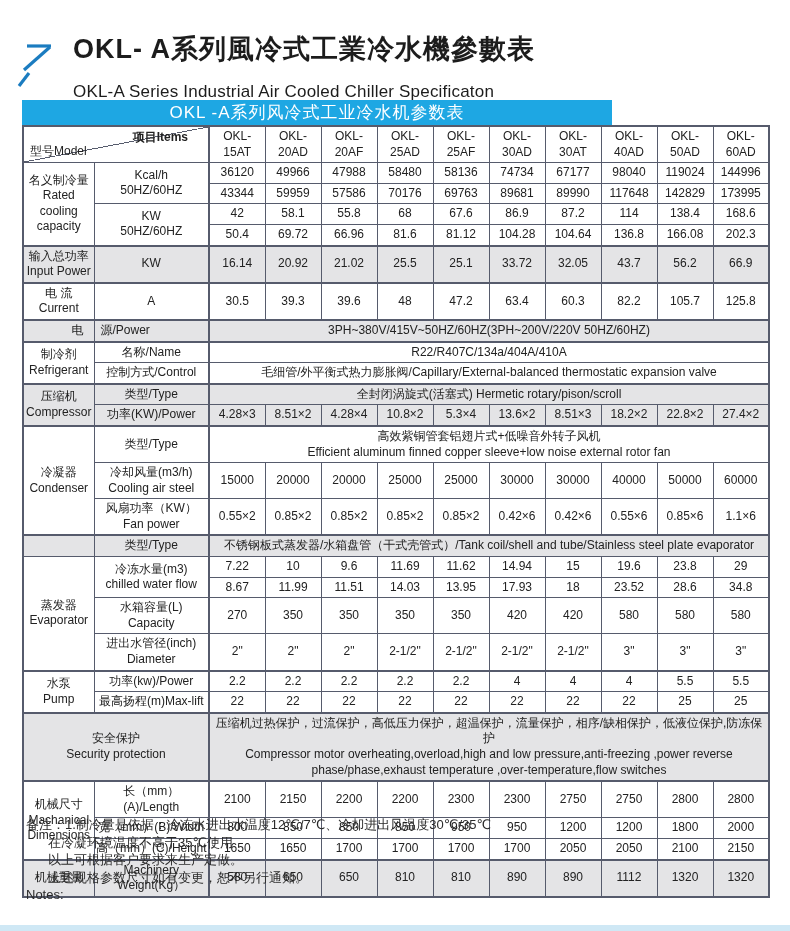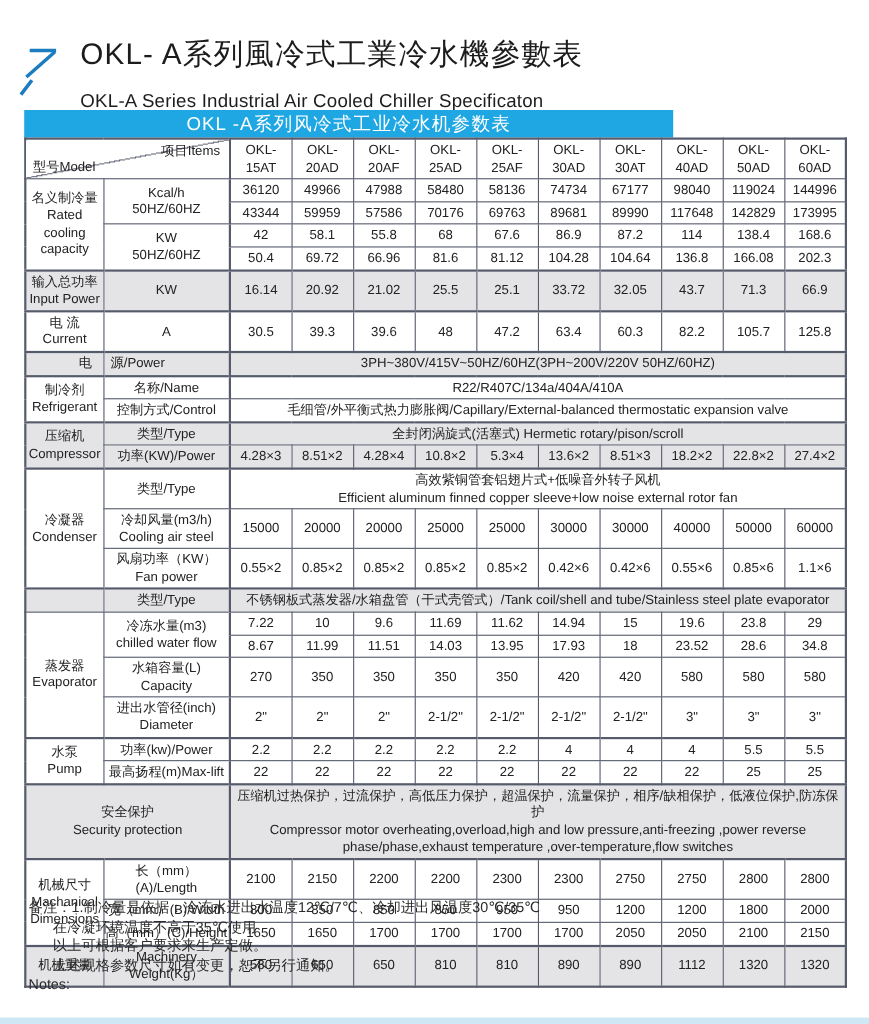--- a/index.html
+++ b/index.html
@@ -5,21 +5,21 @@
   html,body{margin:0;padding:0;}
   body{
     width:790px;height:931px;position:relative;background:#ffffff;
     font-family:"Liberation Sans","DejaVu Sans",sans-serif;color:#222;
     overflow:hidden;
   }
   
   .page-header{position:absolute;top:34px;left:17px;display:flex;align-items:flex-start;}
   .logo{width:50px;height:52px;margin-top:4px;flex:0 0 auto;}
   .titles{margin-left:6px;}
-  .title-zh{font-size:27px;font-weight:normal;color:#1c1c1c;line-height:1.15;letter-spacing:1px;}
+  .title-zh{font-size:27px;font-weight:bold;color:#1c1c1c;line-height:1.15;letter-spacing:1px;}
   .title-en{font-size:17px;color:#1c1c1c;margin-top:17px;letter-spacing:0.2px;}
   
   .table-wrap{position:absolute;top:100px;left:22px;width:590px;}
   .caption{
     background:#1ea7e3;color:#ffffff;text-align:center;
     font-size:17px;line-height:25px;height:25px;letter-spacing:1px;
   }
   table{
     border-collapse:collapse;table-layout:fixed;width:746px;
     border:2px solid #565b6c;
@@ -32,21 +32,21 @@
   }
   tr.shade td{background:#e4e4e6;}
   tr.tt td{border-top-width:2px;}
   td.lb{border-left-width:2px;}
   td.a-r{text-align:right;padding-right:10px;}
   td.a-l{text-align:left;padding-left:6px;}
   td.corner{position:relative;padding:0;
     background-image:linear-gradient(to bottom right,transparent 49.3%,#565b6c 49.3%,#565b6c 50.7%,transparent 50.7%);
   }
   td.corner .c-model{position:absolute;left:6px;bottom:3px;font-size:12px;}
-  td.corner .c-items{position:absolute;right:8px;top:3px;font-size:12px;}
+  td.corner .c-items{position:absolute;right:20px;top:3px;font-size:12px;font-weight:bold;}
   
   .notes{position:absolute;top:816px;left:26px;font-size:13px;line-height:17.5px;color:#2a2a2a;}
   .notes div.indent{padding-left:22px;}
   
   .bottom-strip{position:absolute;left:0;bottom:0;width:790px;height:6px;background:#cfe8f5;}
 </style>
 </head>
 <body>
 
 <div class="page-header">
@@ -293,21 +293,21 @@
           <td class="val">
             <div>33.72</div>
           </td>
           <td class="val">
             <div>32.05</div>
           </td>
           <td class="val">
             <div>43.7</div>
           </td>
           <td class="val">
-            <div>71.3</div>
+            <div>56.2</div>
           </td>
           <td class="val">
             <div>66.9</div>
           </td>
         </tr>
         <tr class="tt">
           <td class="cat">
             <div>电 流</div>
             <div>Current</div>
           </td>

